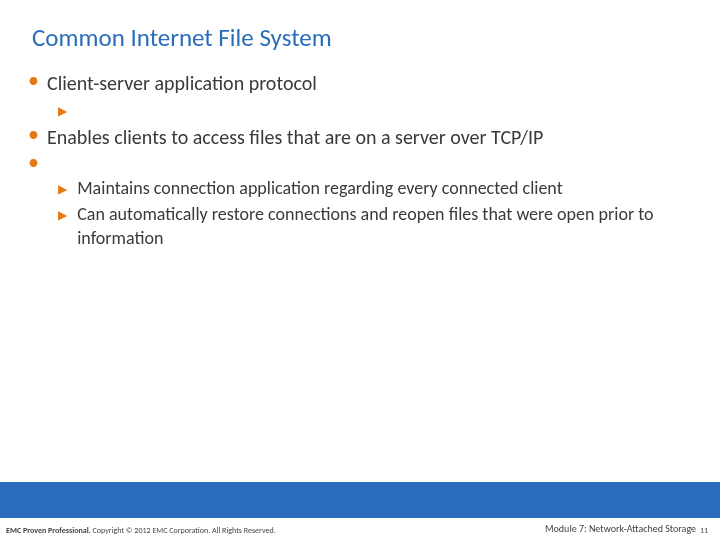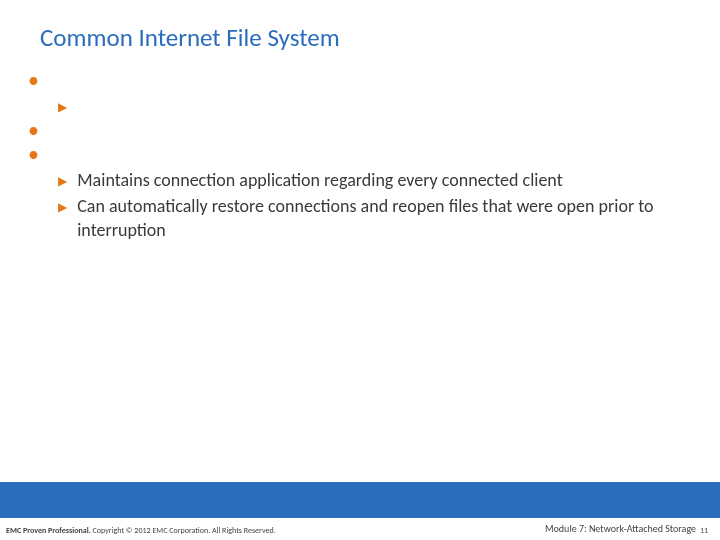--- a/index.html
+++ b/index.html
@@ -1,18 +1,18 @@
 <!DOCTYPE html>
 <html><head>
 <meta charset="utf-8">
 <style>
   * { margin: 0; padding: 0; box-sizing: border-box; }
   html, body { width: 720px; height: 540px; font-family: Calibri, "Segoe UI", Arial, sans-serif; background: #fff; overflow: hidden; }
   .slide { position: relative; width: 720px; height: 540px; }
-  .title { position: absolute; left: 40px; top: 22px; font-size: 25px; font-weight: 400; color: #2a6dbd; }
+  .title { position: absolute; left: 32px; top: 22px; font-size: 25px; font-weight: 400; color: #2a6dbd; }
   .content { position: absolute; left: 28px; top: 68px; width: 664px; color: #3a3a3a; }
   .l1 { display: flex; align-items: flex-start; margin-top: 2px; }
   .l1 .dot { color: #e67817; font-size: 22px; line-height: 22px; margin-right: 8px; }
   .l1 .txt { font-size: 20px; line-height: 26px; }
   .l2 { display: flex; align-items: flex-start; margin-left: 30px; margin-top: 2px; }
   .l2 .arrow { color: #e67817; font-size: 12px; line-height: 22px; margin-right: 10px; margin-top: 2px; }
   .l2 .txt { font-size: 18px; line-height: 24px; }
   .footer-bar { position: absolute; left: 0; bottom: 22px; width: 720px; height: 36px; background: #2a6dbd; }
   .footer { position: absolute; left: 0; bottom: 0; width: 720px; height: 22px; display: flex; align-items: center; padding-left: 35px; }
   .footer-left { position: absolute; left: 6px; bottom: 5px; font-size: 8px; color: #444; }
@@ -24,42 +24,44 @@
 <body>
 
 <div class="slide">
 
   <div class="title">Common Internet File System</div>
 
   <div class="content">
 
     <div class="l1">
       <span class="dot">•</span>
+      <span class="txt">Client-server application protocol</span>
     </div>
 
     <div class="l2">
       <span class="arrow">▶</span>
     </div>
 
     <div class="l1">
       <span class="dot">•</span>
+      <span class="txt">Enables clients to access files that are on a server over TCP/IP</span>
     </div>
 
     <div class="l1">
       <span class="dot">•</span>
     </div>
 
     <div class="l2">
       <span class="arrow">▶</span>
       <span class="txt">Maintains connection application regarding every connected client</span>
     </div>
 
     <div class="l2">
       <span class="arrow">▶</span>
-      <span class="txt">Can automatically restore connections and reopen files that were open prior to interruption</span>
+      <span class="txt">Can automatically restore connections and reopen files that were open prior to information</span>
     </div>
 
   </div>
 
   <div class="footer-bar"></div>
 
   <div class="footer">
     <div class="footer-left">
       <span class="strong">EMC Proven Professional.</span><span> Copyright © 2012 EMC Corporation. All Rights Reserved.</span>
     </div>

